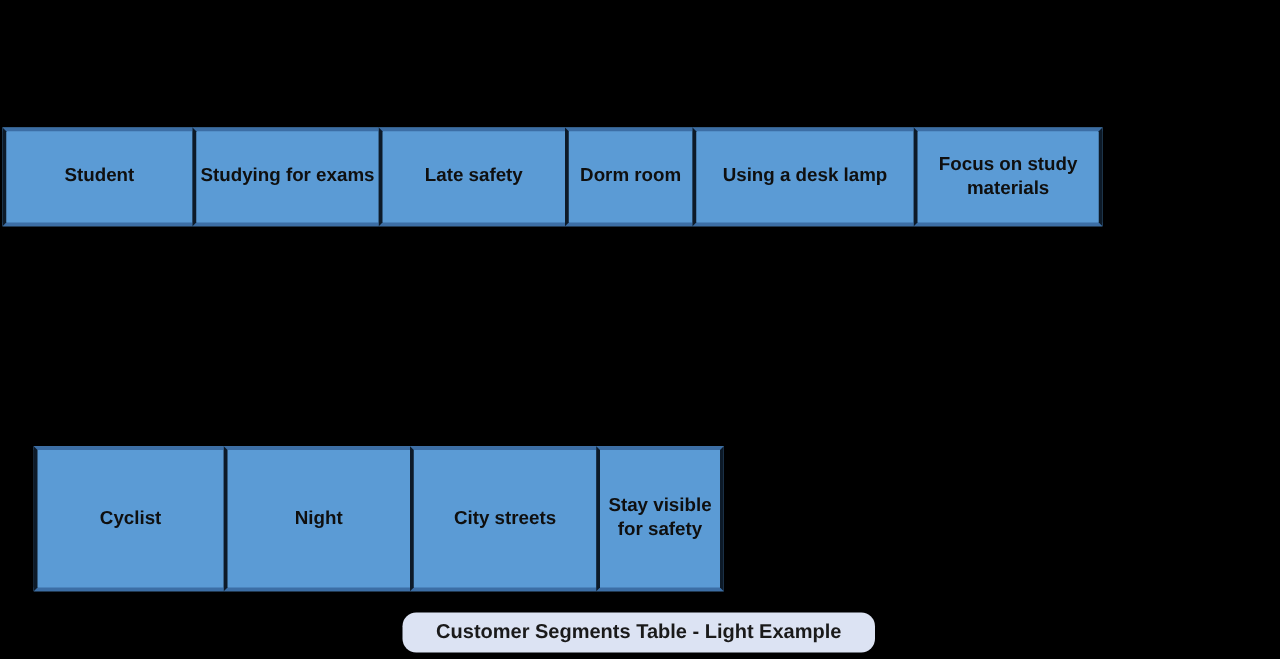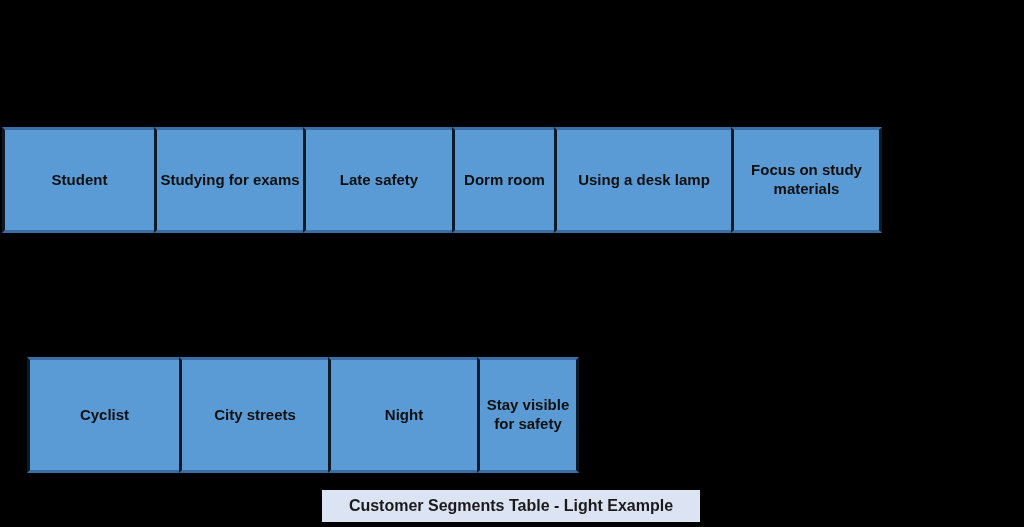--- a/index.html
+++ b/index.html
@@ -16,21 +16,21 @@
     font-family: "Liberation Sans", sans-serif;
   }
   .seg-row {
     position: absolute;
     left: 2px;
     width: 1018px;
     display: grid;
     grid-template-columns: 152px 149px 149px 102px 177px 151px 138px;
     box-sizing: border-box;
   }
-  .row-student { top: 127px; height: 106px; }
+  .row-student { top: 102px; height: 79px; }
   .row-cyclist { top: 357px; height: 116px; padding-left: 25px; }
   .cell {
     box-sizing: border-box;
     background: #5b9bd5;
     border-top: 3px solid #3c6ea5;
     border-bottom: 3px solid #3c6ea5;
     border-left: 3px solid #0d1a28;
     border-right: none;
     display: flex;
     align-items: center;
@@ -51,38 +51,39 @@
     height: 32px;
     box-sizing: border-box;
     background: #dce3f3;
     color: #1a1a1a;
     font-size: 16px;
     font-weight: 700;
     display: flex;
     align-items: center;
     justify-content: center;
     text-align: center;
+    border-radius: 11px;
   }
 </style>
 </head>
 <body>
 
 <div class="canvas">
 
   <div class="seg-row row-student">
     <div class="cell">Student</div>
     <div class="cell">Studying for exams</div>
     <div class="cell">Late safety</div>
     <div class="cell">Dorm room</div>
     <div class="cell">Using a desk lamp</div>
     <div class="cell">Focus on study materials</div>
   </div>
 
   <div class="seg-row row-cyclist">
     <div class="cell">Cyclist</div>
+    <div class="cell">Night</div>
     <div class="cell">City streets</div>
-    <div class="cell">Night</div>
     <div class="cell">Stay visible for safety</div>
   </div>
 
   <div class="caption">Customer Segments Table - Light Example</div>
 
 </div>
 
 </body></html>

